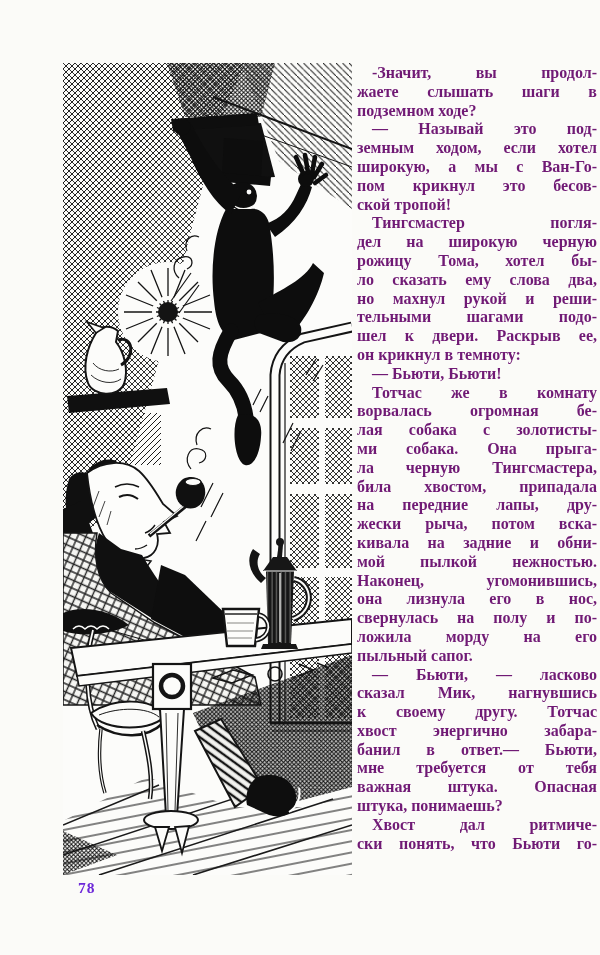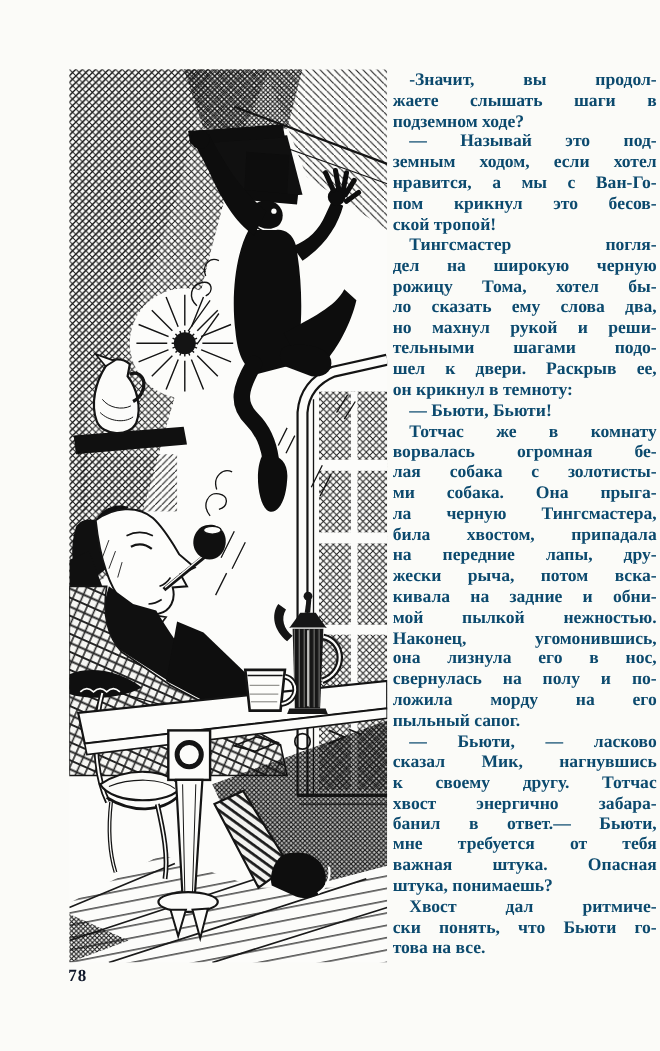--- a/index.html
+++ b/index.html
@@ -7,33 +7,33 @@
     width:600px;height:955px;
     background:#fbfbf8;
     font-family:"Liberation Serif", serif;
     position:relative;
     overflow:hidden;
   }
   .page{position:absolute;inset:0;background:#fbfbf8;}
   .illus{position:absolute;left:63px;top:63px;width:289px;height:812px;}
   .text-col{
     position:absolute;left:357px;top:64px;width:240px;
-    color:#0c4a6e;font-size:16px;font-weight:700;
+    color:#701a75;font-size:16px;font-weight:700;
   }
   .para{margin:0;padding:0;}
   .line{
     line-height:18.8px;height:18.8px;overflow:hidden;
     text-align:justify;
     text-align-last:justify;
   }
   .line.indent{text-indent:15px;}
   .line.last{text-align-last:left;}
   .pageno{
-    position:absolute;left:62px;top:879px;
-    font-size:15.5px;font-weight:700;color:#0f172a;letter-spacing:1px;
+    position:absolute;left:78px;top:879px;
+    font-size:15.5px;font-weight:700;color:#6d28d9;letter-spacing:1px;
   }
 </style>
 </head>
 <body>
 
 <div class="page">
 
   <svg class="illus" viewBox="0 0 289 812" xmlns="http://www.w3.org/2000/svg">
     <defs>
       <pattern id="crossH" patternUnits="userSpaceOnUse" width="6" height="6">
@@ -237,21 +237,21 @@
 
   <div class="text-col">
       <div class="para">
         <div class="line indent">-Значит, вы продол-</div>
         <div class="line">жаете слышать шаги в</div>
         <div class="line last">подземном ходе?</div>
       </div>
       <div class="para">
         <div class="line indent">— Называй это под-</div>
         <div class="line">земным ходом, если хотел</div>
-        <div class="line">нравится, а мы с Ван-Го-</div>
+        <div class="line">широкую, а мы с Ван-Го-</div>
         <div class="line">пом крикнул это бесов-</div>
         <div class="line last">ской тропой!</div>
       </div>
       <div class="para">
         <div class="line indent">Тингсмастер погля-</div>
         <div class="line">дел на широкую черную</div>
         <div class="line">рожицу Тома, хотел бы-</div>
         <div class="line">ло сказать ему слова два,</div>
         <div class="line">но махнул рукой и реши-</div>
         <div class="line">тельными шагами подо-</div>
@@ -284,18 +284,17 @@
         <div class="line">к своему другу. Тотчас</div>
         <div class="line">хвост энергично забара-</div>
         <div class="line">банил в ответ.— Бьюти,</div>
         <div class="line">мне требуется от тебя</div>
         <div class="line">важная штука. Опасная</div>
         <div class="line last">штука, понимаешь?</div>
       </div>
       <div class="para">
         <div class="line indent">Хвост дал ритмиче-</div>
         <div class="line">ски понять, что Бьюти го-</div>
-        <div class="line last">това на все.</div>
       </div>
     </div>
 
   <div class="pageno">78</div>
 </div>
 
 </body></html>

